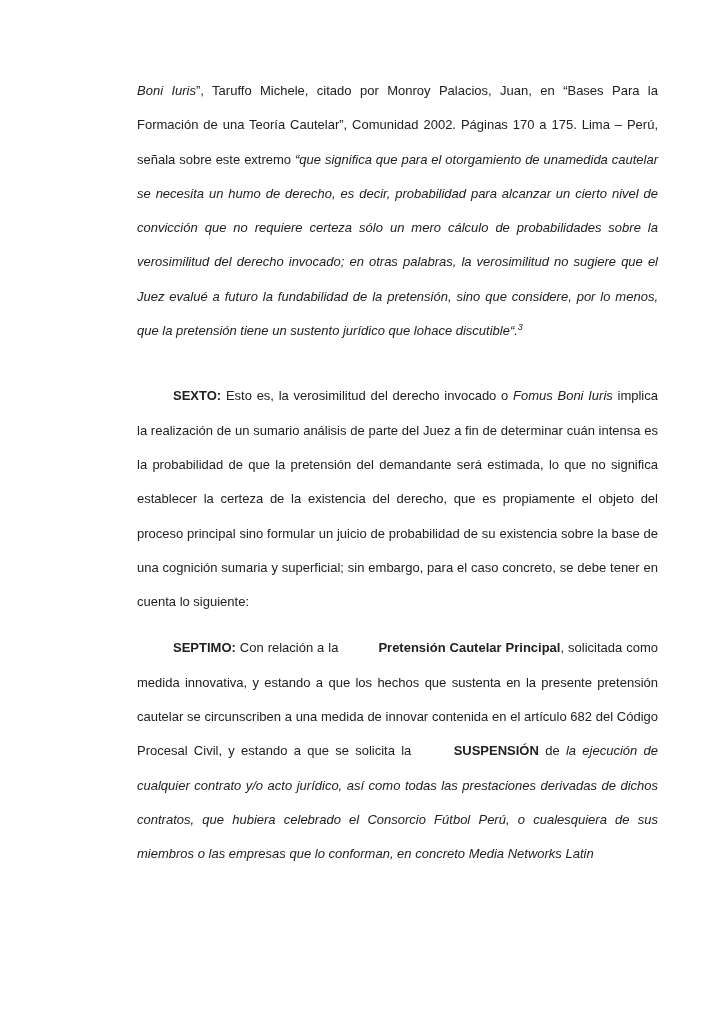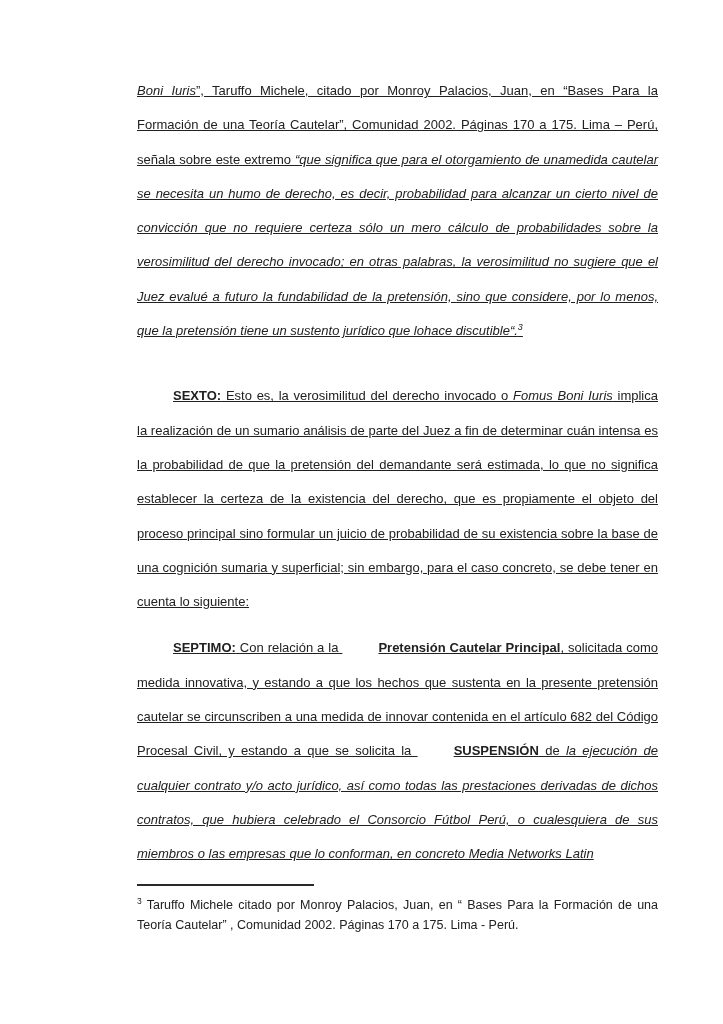--- a/index.html
+++ b/index.html
@@ -21,21 +21,20 @@
     left: 137px;
     top: 74px;
     width: 521px;
     font-size: 13px;
     line-height: 34.3px;
     text-align: justify;
     color: #212121;
   }
   .body-text p {
     margin: 0;
-    text-decoration: underline;
   }
   p.para-quote   { margin-bottom: 31px; }
   p.para-sexto   { margin-bottom: 12px; }
   p.para-septimo { margin-bottom: 0; }
   .i  { font-style: italic; }
   .b  { font-weight: bold; margin-left: 36px; }
   sup {
     font-size: 9px;
     line-height: 0;
     vertical-align: super;
@@ -67,18 +66,14 @@
 <body>
 
 <div class="page">
 
   <div class="body-text">
     <p class="para para-quote"><span class="i">Boni Iuris</span><span class="">”, Taruffo Michele, citado por Monroy Palacios, Juan, en “Bases Para la Formación de una Teoría Cautelar”, Comunidad 2002. Páginas 170 a 175. Lima – Perú, señala sobre este extremo </span><span class="i">“que significa que para el otorgamiento de unamedida cautelar se necesita un humo de derecho, es decir, probabilidad para alcanzar un cierto nivel de convicción que no requiere certeza sólo un mero cálculo de probabilidades sobre la verosimilitud del derecho invocado; en otras palabras, la verosimilitud no sugiere que el Juez evalué a futuro la fundabilidad de la pretensión, sino que considere, por lo menos, que la pretensión tiene un sustento jurídico que lohace discutible“.</span><sup class="i">3</sup></p>
     <p class="para para-sexto"><span class="b">SEXTO:</span><span class=""> Esto es, la verosimilitud del derecho invocado o </span><span class="i">Fomus Boni Iuris</span><span class=""> implica la realización de un sumario análisis de parte del Juez a fin de determinar cuán intensa es la probabilidad de que la pretensión del demandante será estimada, lo que no significa establecer la certeza de la existencia del derecho, que es propiamente el objeto del proceso principal sino formular un juicio de probabilidad de su existencia sobre la base de una cognición sumaria y superficial; sin embargo, para el caso concreto, se debe tener en cuenta lo siguiente:</span></p>
     <p class="para para-septimo"><span class="b">SEPTIMO:</span><span class=""> Con relación a la </span><span class="b">Pretensión Cautelar Principal</span><span class="">, solicitada como medida innovativa, y estando a que los hechos que sustenta en la presente pretensión cautelar se circunscriben a una medida de innovar contenida en el artículo 682 del Código Procesal Civil, y estando a que se solicita la </span><span class="b">SUSPENSIÓN</span><span class=""> de </span><span class="i">la ejecución de cualquier contrato y/o acto jurídico, así como todas las prestaciones derivadas de dichos contratos, que hubiera celebrado el Consorcio Fútbol Perú, o cualesquiera de sus miembros o las empresas que lo conforman, en concreto Media Networks Latin</span></p>
   </div>
 
-  <div class="footnote-area">
-    <div class="footnote-rule"></div>
-    <p class="footnote-text"><sup>3</sup><span> Taruffo Michele citado por Monroy Palacios, Juan, en “ Bases Para la Formación de una Teoría Cautelar” , Comunidad 2002. Páginas 170 a 175. Lima - Perú.</span></p>
-  </div>
 
 </div>
 
 </body></html>

